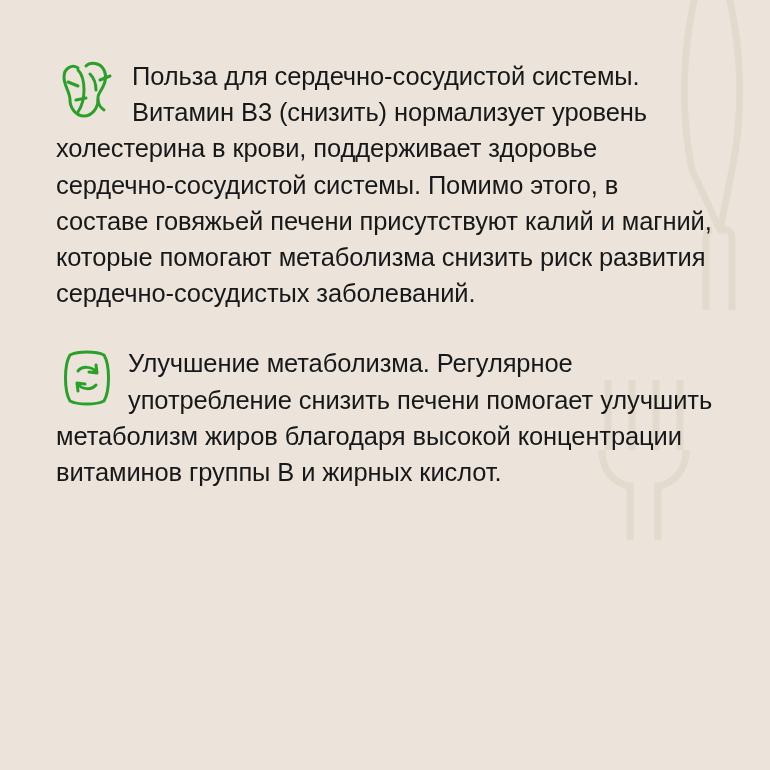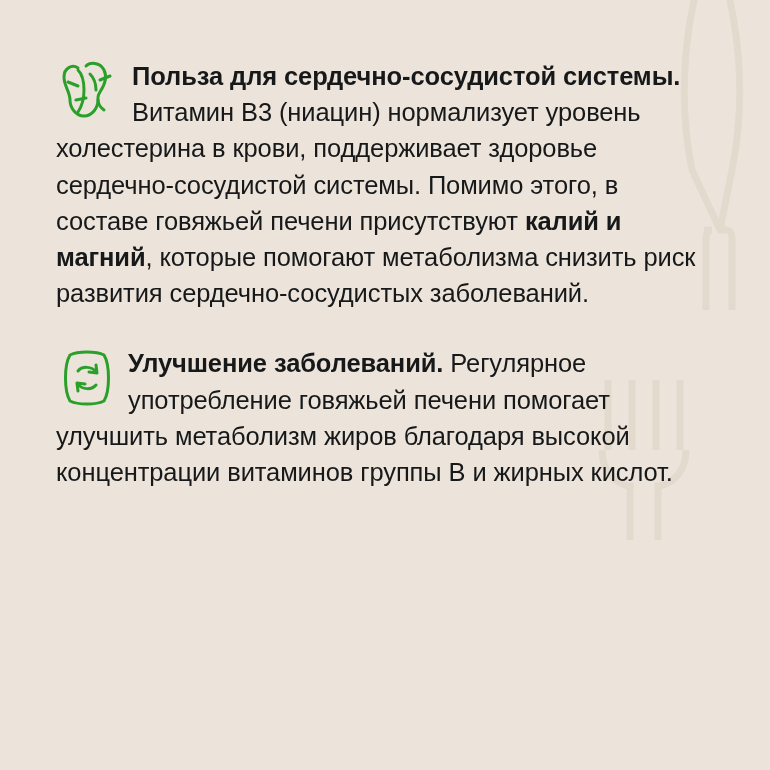--- a/index.html
+++ b/index.html
@@ -53,21 +53,21 @@
     display: block;
   }
   p.text {
     margin: 0;
     font-size: 25.5px;
     line-height: 1.42;
     color: #16181a;
     letter-spacing: -0.1px;
   }
   p.text b {
-    font-weight: bold;
+    font-weight: normal;
   }
   .block-2 .icon-float {
     width: 62px;
     height: 58px;
     margin-top: 4px;
   }
   .block-2 p.text {
     font-size: 25.5px;
   }
 </style>
@@ -98,30 +98,30 @@
         <svg width="66" height="62" viewBox="0 0 66 62" fill="none" stroke="#2aa02a" stroke-width="3" stroke-linecap="round" stroke-linejoin="round">
           <path d="M22 8 C16 4 8 8 8 17 C8 26 14 32 14 40 C14 48 20 56 28 56 C36 56 42 48 42 40"></path>
           <path d="M30 6 C34 2 44 2 48 10 C52 18 48 26 44 32 C40 38 42 46 48 50"></path>
           <path d="M22 10 C26 14 28 22 28 30 C28 38 26 46 22 52"></path>
           <path d="M34 14 C38 18 40 24 40 30"></path>
           <path d="M12 22 L22 26"></path>
           <path d="M44 20 L54 16"></path>
           <path d="M20 40 L30 38"></path>
         </svg>
       </span>
-      <p class="text"><b>Польза для сердечно-сосудистой системы.</b><span> Витамин В3 (ниацин) нормализует уровень холестерина в крови, поддерживает здоровье сердечно-сосудистой системы. Помимо этого, в составе говяжьей печени присутствуют </span><b>калий и магний</b><span>, которые помогают метаболизма снизить риск развития сердечно-сосудистых заболеваний.</span></p>
+      <p class="text"><b>Польза для сердечно-сосудистой системы.</b><span> Витамин В3 (снизить) нормализует уровень холестерина в крови, поддерживает здоровье сердечно-сосудистой системы. Помимо этого, в составе говяжьей печени присутствуют </span><b>калий и магний</b><span>, которые помогают метаболизма снизить риск развития сердечно-сосудистых заболеваний.</span></p>
     </div>
 
     <div class="block block-2">
       <span class="icon-float">
         <svg width="62" height="58" viewBox="0 0 62 58" fill="none" stroke="#2aa02a" stroke-width="3" stroke-linecap="round" stroke-linejoin="round">
           <path d="M14 6 C8 16 8 42 14 52 C22 56 40 56 48 52 C54 42 54 16 48 6 C40 2 22 2 14 6 Z"></path>
           <path d="M22 22 C26 17 36 17 40 23"></path>
           <path d="M40 36 C36 41 26 41 22 35"></path>
           <path d="M40 16 L41 24 L33 23"></path>
           <path d="M22 42 L21 34 L29 35"></path>
         </svg>
       </span>
-      <p class="text"><b>Улучшение заболеваний.</b><span> Регулярное употребление говяжьей печени помогает улучшить метаболизм жиров благодаря высокой концентрации витаминов группы В и жирных кислот.</span></p>
+      <p class="text"><b>Улучшение метаболизма.</b><span> Регулярное употребление снизить печени помогает улучшить метаболизм жиров благодаря высокой концентрации витаминов группы В и жирных кислот.</span></p>
     </div>
 
   </div>
 </div>
 
 </body></html>

